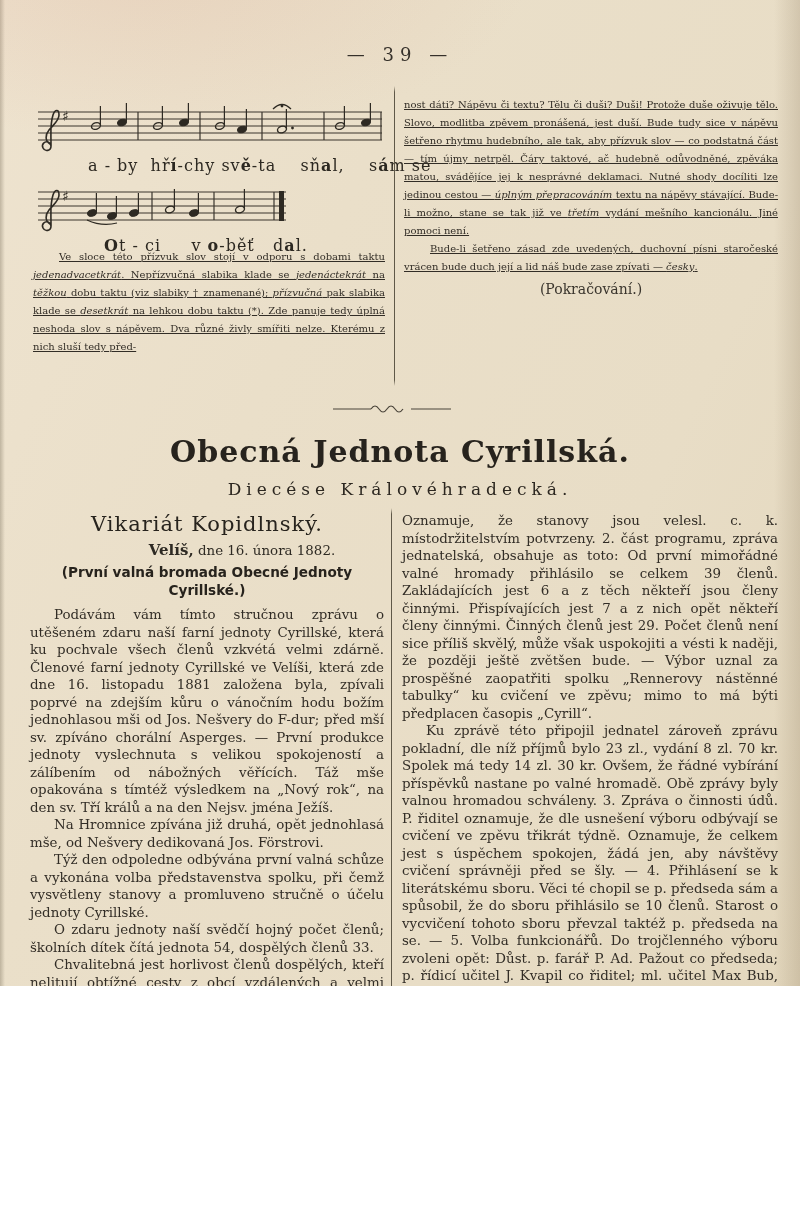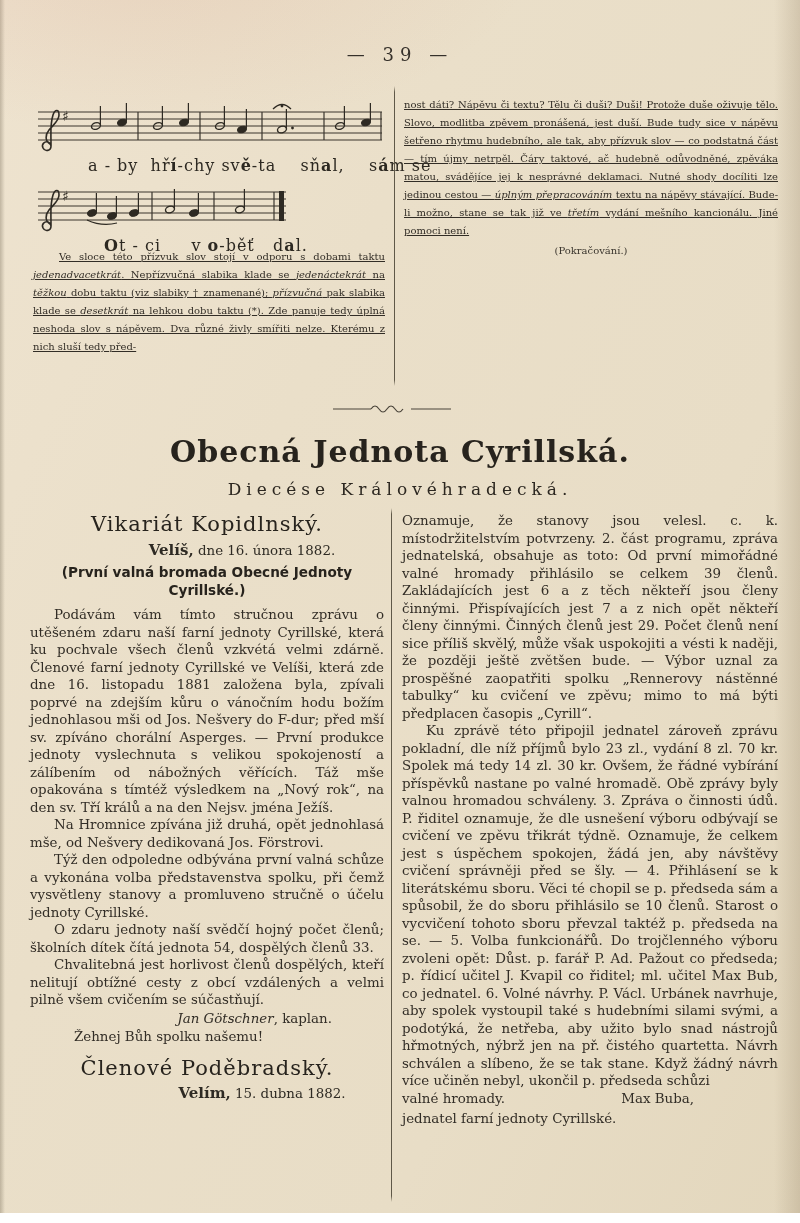--- a/index.html
+++ b/index.html
@@ -1,39 +1,39 @@
 <!DOCTYPE html>
 <html><head>
 <meta charset="utf-8">
 <style>
   html,body{margin:0;padding:0;}
   #page{
     position:relative;
-    width:800px;height:1213px;
+    width:800px;height:986px;
     overflow:hidden;
     color:#2e2a23;
     font-family:"DejaVu Serif", serif;
     background:
       radial-gradient(ellipse 560px 260px at 18% -4%, rgba(210,150,125,0.20), rgba(210,150,125,0) 70%),
       linear-gradient(to right, rgba(90,80,60,0.30) 0px, rgba(90,80,60,0) 5px),
       linear-gradient(to left, rgba(120,100,70,0.20) 0px, rgba(120,100,70,0) 26px),
       linear-gradient(115deg, #eee3cf 0%, #eadfc9 35%, #e8ddc6 70%, #e3d7bd 100%);
   }
   .abs{position:absolute;}
   #page-header{left:0;top:44px;width:800px;text-align:center;
     font-size:18px;letter-spacing:6px;color:#35302a;}
   
   .staff{stroke:#3a352d;}
   .lyrics{font-size:16px;white-space:pre;letter-spacing:1px;color:#2c2821;}
   
   .para{font-size:10px;line-height:18px;text-align:justify;color:#322d26;text-decoration:underline;}
   .para.ind{text-indent:26px;}
   #tl-para{left:33px;top:248px;width:352px;}
   #tr-col{left:404px;top:96px;width:374px;}
-  .continuation{text-align:center;font-size:10px;margin-top:5px;color:#3a352d;}
+  .continuation{text-align:center;font-size:14px;margin-top:5px;color:#3a352d;}
   .vrule{width:1px;background:linear-gradient(to bottom,rgba(70,64,52,0),#5f5848 6px,#5f5848 calc(100% - 6px),rgba(70,64,52,0));}
   
   #title{left:0;top:434px;width:800px;text-align:center;
     font-size:30px;font-weight:bold;letter-spacing:1px;color:#27231d;}
   #subtitle{left:0;top:479px;width:800px;text-align:center;
     font-size:17px;letter-spacing:5px;color:#2c2720;}
   
   .col{font-size:13.4px;line-height:17.5px;}
   #bl-col{left:30px;top:512px;width:354px;}
   #br-col{left:402px;top:512px;width:376px;}
@@ -168,20 +168,21 @@
   </svg>
 
   <div class="abs lyrics" style="left:88px;top:236px;margin-left:16px;"><b>O</b>t - ci     v <b>o</b>-běť   d<b>a</b>l.</div>
 
   <div id="tl-para" class="abs para ind">Ve sloce této přízvuk slov stojí v odporu s dobami taktu <i>jedenadvacetkrát</i>. Nepřízvučná slabika klade se <i>jedenáctekrát</i> na <i>těžkou</i> dobu taktu (viz slabiky † znamenané); <i>přízvučná</i> pak slabika klade se <i>desetkrát</i> na lehkou dobu taktu (*). Zde panuje tedy úplná neshoda slov s nápěvem. Dva různé živly smířiti nelze. Kterému z nich sluší tedy před-</div>
 
   <div class="abs vrule" style="left:394px;top:86px;height:300px;"></div>
 
   <div id="tr-col" class="abs">
     <div class="para">nost dáti? Nápěvu či textu? Tělu či duši? Duši! Protože duše oživuje tělo. Slovo, modlitba zpěvem pronášená, jest duší. Bude tudy sice v nápěvu šetřeno rhytmu hudebního, ale tak, aby přízvuk slov — co podstatná část — tím újmy netrpěl. Čáry taktové, ač hudebně odůvodněné, zpěváka matou, svádějíce jej k nesprávné deklamaci. Nutné shody docíliti lze jedinou cestou — <i>úplným přepracováním</i> textu na nápěvy stávající. Bude-li možno, stane se tak již ve <i>třetím</i> vydání mešního kancionálu. Jiné pomoci není.</div>
+    <div class="para ind">Bude-li šetřeno zásad zde uvedených, duchovní písni staročeské vrácen bude duch její a lid náš bude zase zpívati — <i>česky</i>.</div>
     <div class="continuation">(Pokračování.)</div>
   </div>
 
   <svg class="abs" style="left:333px;top:403px;" width="118" height="12" viewBox="0 0 118 12">
     <line x1="0" y1="6" x2="38" y2="6" stroke="#4a443a" stroke-width="1.2"></line>
     <path d="M38 6 q4 -6 8 0 t8 0 t8 0 t8 0" fill="none" stroke="#4a443a" stroke-width="1.2"></path>
     <line x1="78" y1="6" x2="118" y2="6" stroke="#4a443a" stroke-width="1.2"></line>
   </svg>
 
   <div id="title" class="abs">Obecná Jednota Cyrillská.</div>

